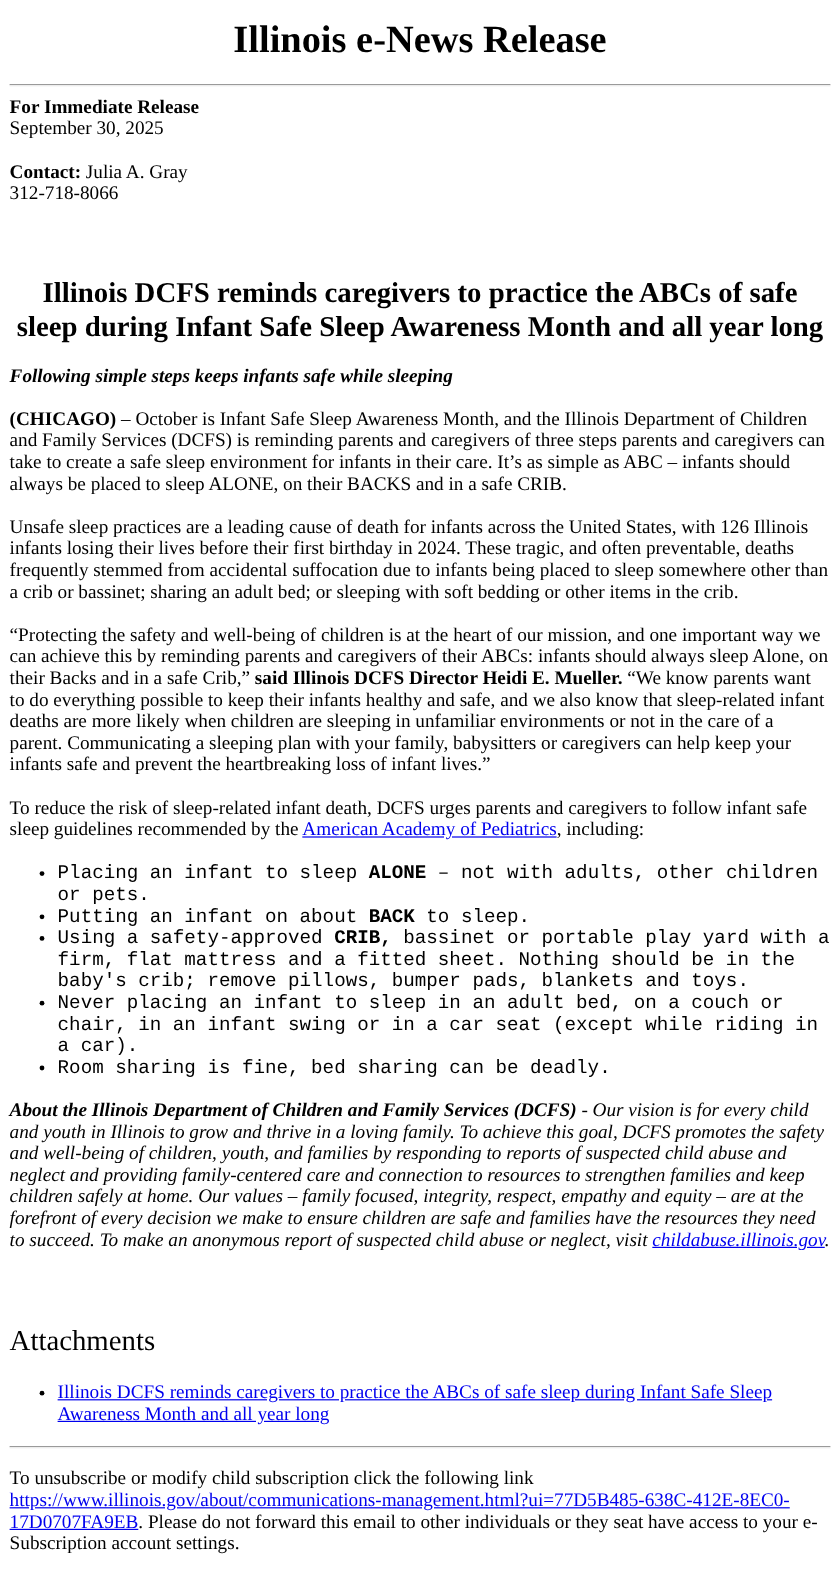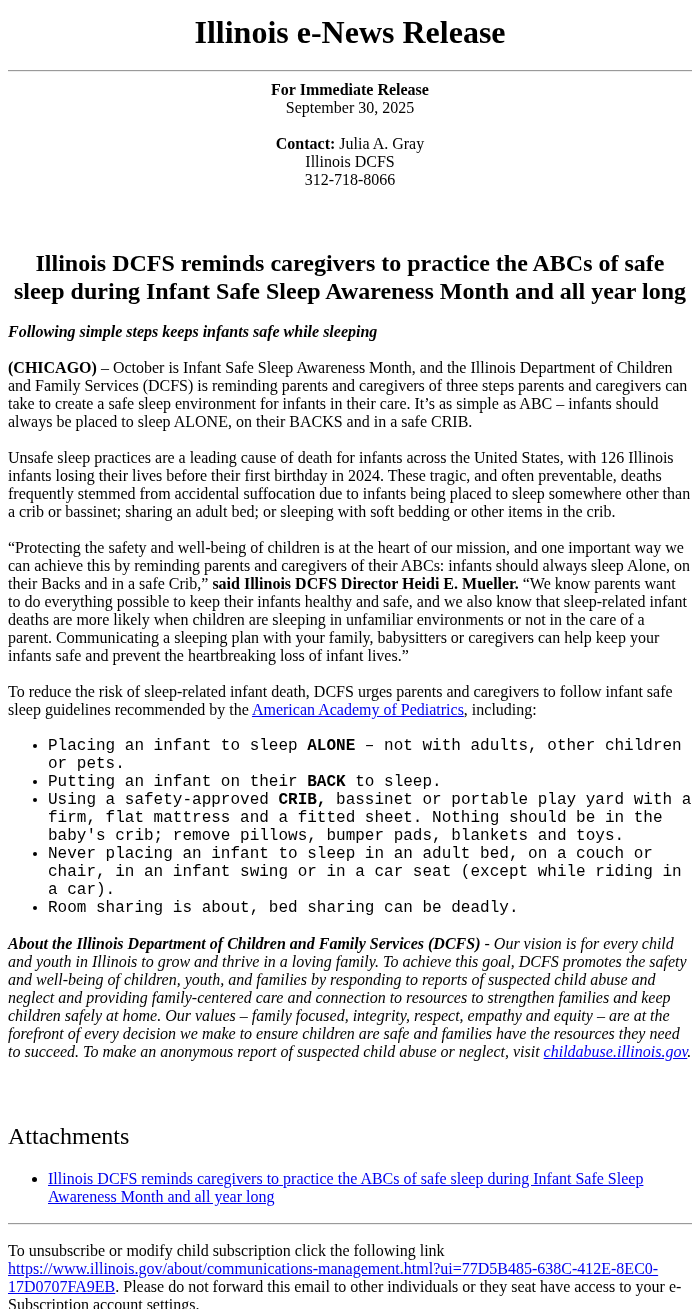--- a/index.html
+++ b/index.html
@@ -16,21 +16,21 @@
       margin: 0; padding-top: 10px;
       font-size: 32px; line-height: 36px;
       text-align: center; font-weight: bold;
     }
     hr.rule {
       border: none; border-top: 1px solid #9a9a9a;
       border-bottom: 1px solid #eeeeee;
       margin: 20px 0 9px 0; height: 0;
     }
     .meta p { margin: 0; }
-    .meta .block { margin-bottom: 18px; text-align: center; }
+    .meta .block { margin-bottom: 18px; }
     h2.headline {
       margin: 60px 0 0 0;
       font-size: 24px; line-height: 28px;
       text-align: center; font-weight: bold;
     }
     .subhead {
       margin: 18px 0 0 0; 
       font-style: italic; font-weight: bold;
     }
     p.para { margin: 18px 0 0 0; }
@@ -55,42 +55,41 @@
   <h1 class="main-title">Illinois e-News Release</h1>
   <hr class="rule">
 
   <div class="meta">
     <div class="block">
       <p><b>For Immediate Release</b></p>
       <p>September 30, 2025</p>
     </div>
     <div class="block">
       <p><b>Contact:</b><span> Julia A. Gray</span></p>
-      <p>Illinois DCFS</p>
       <p>312-718-8066</p>
     </div>
   </div>
 
   <h2 class="headline">Illinois DCFS reminds caregivers to practice the ABCs of safe sleep during Infant Safe Sleep Awareness Month and all year long</h2>
   <p class="subhead">Following simple steps keeps infants safe while sleeping</p>
 
   <p class="para"><b>(CHICAGO)</b><span> – October is Infant Safe Sleep Awareness Month, and the Illinois Department of Children and Family Services (DCFS) is reminding parents and caregivers of three steps parents and caregivers can take to create a safe sleep environment for infants in their care. It’s as simple as ABC – infants should always be placed to sleep ALONE, on their BACKS and in a safe CRIB.</span></p>
 
   <p class="para">Unsafe sleep practices are a leading cause of death for infants across the United States, with 126 Illinois infants losing their lives before their first birthday in 2024. These tragic, and often preventable, deaths frequently stemmed from accidental suffocation due to infants being placed to sleep somewhere other than a crib or bassinet; sharing an adult bed; or sleeping with soft bedding or other items in the crib.</p>
 
   <p class="para"><span>“Protecting the safety and well-being of children is at the heart of our mission, and one important way we can achieve this by reminding parents and caregivers of their ABCs: infants should always sleep Alone, on their Backs and in a safe Crib,” </span><b>said Illinois DCFS Director Heidi E. Mueller.</b><span> “We know parents want to do everything possible to keep their infants healthy and safe, and we also know that sleep-related infant deaths are more likely when children are sleeping in unfamiliar environments or not in the care of a parent. Communicating a sleeping plan with your family, babysitters or caregivers can help keep your infants safe and prevent the heartbreaking loss of infant lives.”</span></p>
 
   <p class="para"><span>To reduce the risk of sleep-related infant death, DCFS urges parents and caregivers to follow infant safe sleep guidelines recommended by the </span><a href="#">American Academy of Pediatrics</a><span>, including:</span></p>
 
   <ul class="list">
     <li><span>Placing an infant to sleep </span><b>ALONE</b><span> – not with adults, other children or pets.</span></li>
-    <li><span>Putting an infant on their </span><b>BACK</b><span> to sleep.</span></li>
+    <li><span>Putting an infant on about </span><b>BACK</b><span> to sleep.</span></li>
     <li><span>Using a safety-approved </span><b>CRIB,</b><span> bassinet or portable play yard with a firm, flat mattress and a fitted sheet. Nothing should be in the baby's crib; remove pillows, bumper pads, blankets and toys.</span></li>
     <li><span>Never placing an infant to sleep in an adult bed, on a couch or chair, in an infant swing or in a car seat (except while riding in a car).</span></li>
-    <li><span>Room sharing is about, bed sharing can be deadly.</span></li>
+    <li><span>Room sharing is fine, bed sharing can be deadly.</span></li>
   </ul>
 
 
   <p class="para"><i><b>About the Illinois Department of Children and Family Services (DCFS)</b><span> - Our vision is for every child and youth in Illinois to grow and thrive in a loving family. To achieve this goal, DCFS promotes the safety and well-being of children, youth, and families by responding to reports of suspected child abuse and neglect and providing family-centered care and connection to resources to strengthen families and keep children safely at home. Our values – family focused, integrity, respect, empathy and equity – are at the forefront of every decision we make to ensure children are safe and families have the resources they need to succeed. To make an anonymous report of suspected child abuse or neglect, visit </span><a href="#">childabuse.illinois.gov</a><span>.</span></i></p>
 
   <h2 class="attach-title">Attachments</h2>
   <ul class="attach-list">
     <li><a href="#">Illinois DCFS reminds caregivers to practice the ABCs of safe sleep during Infant Safe Sleep Awareness Month and all year long</a></li>
   </ul>
 

